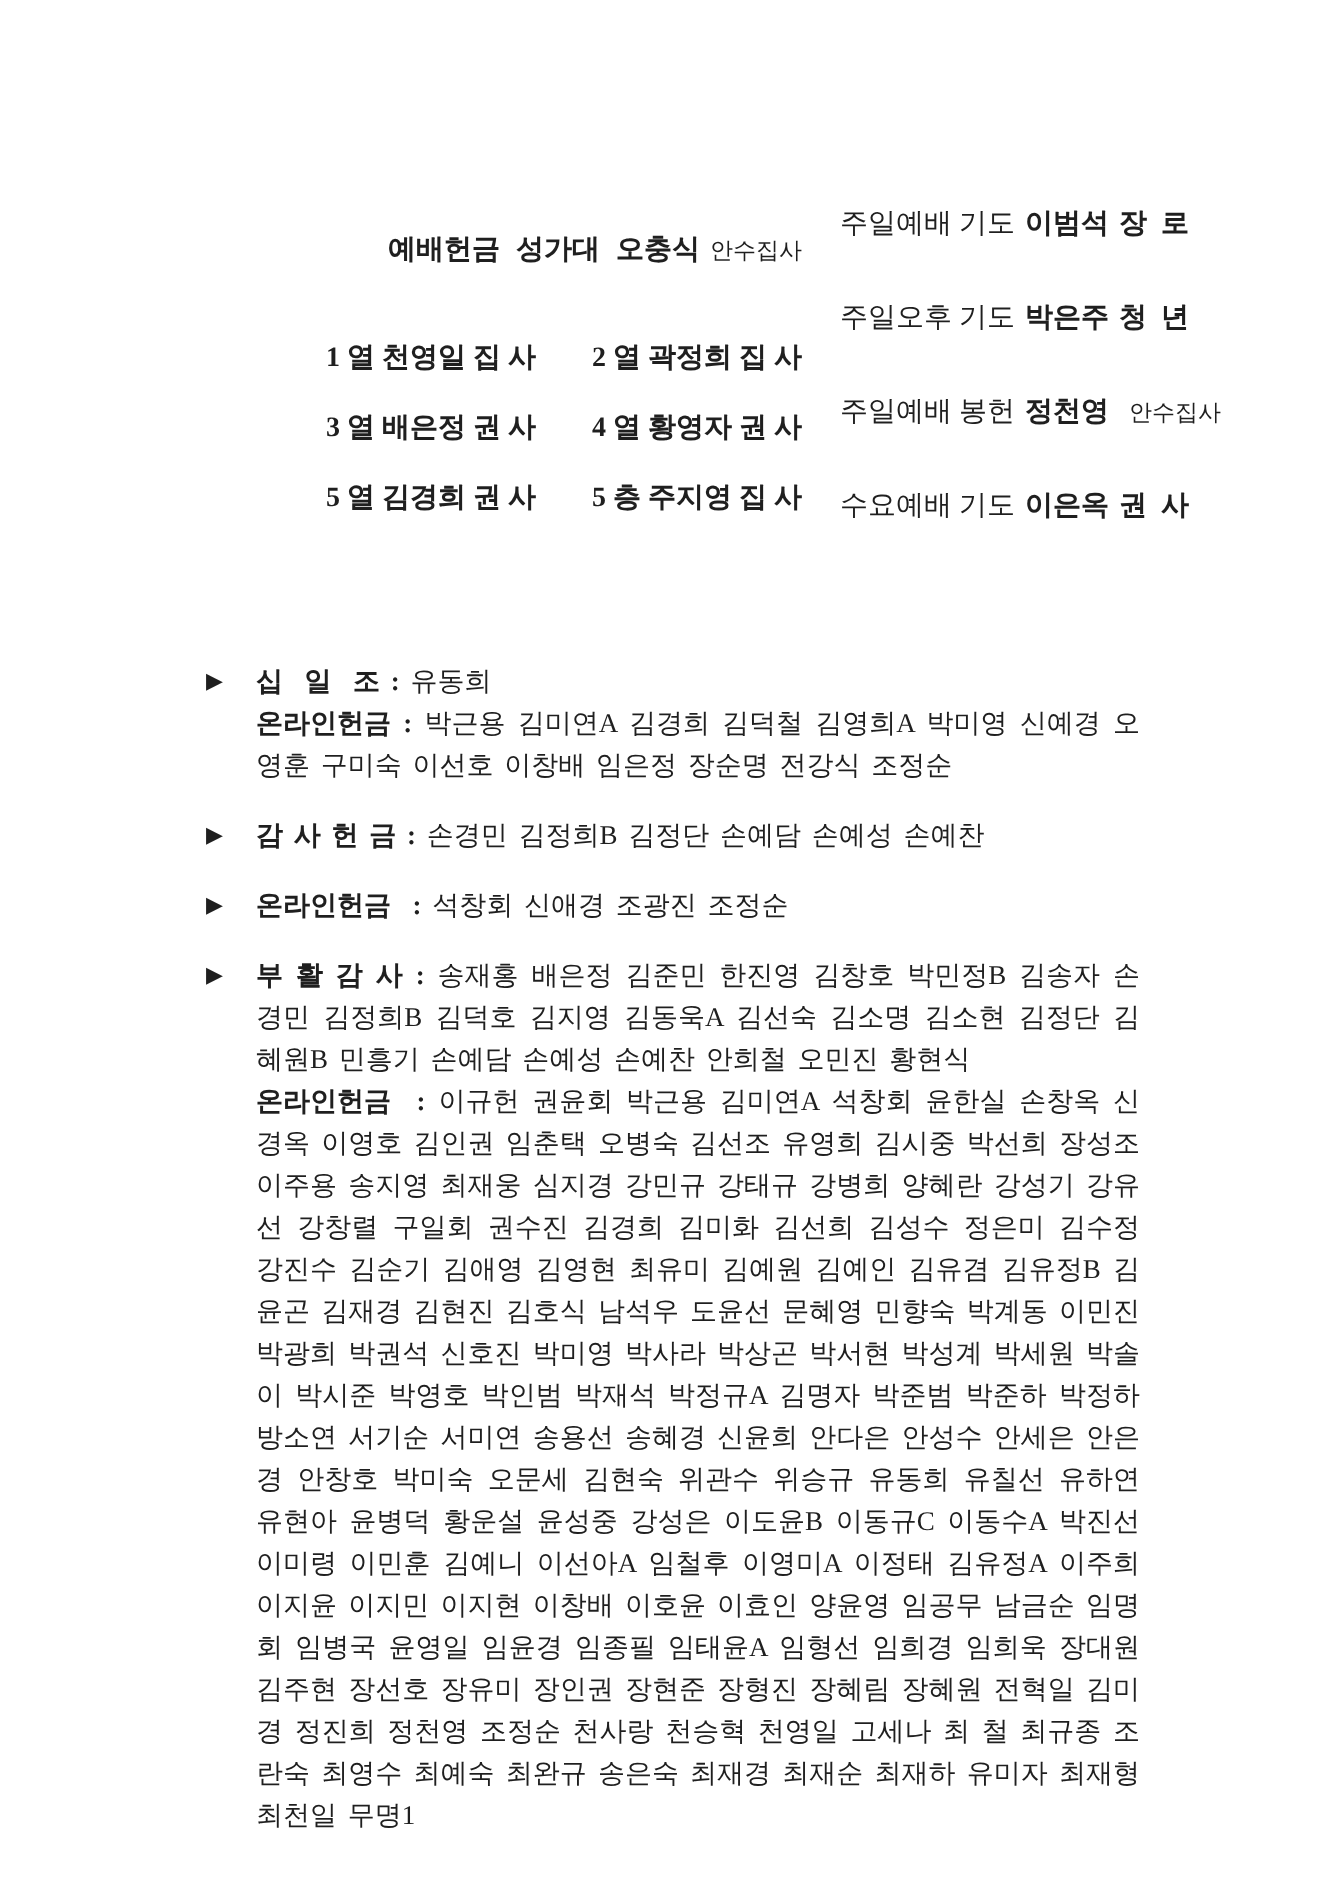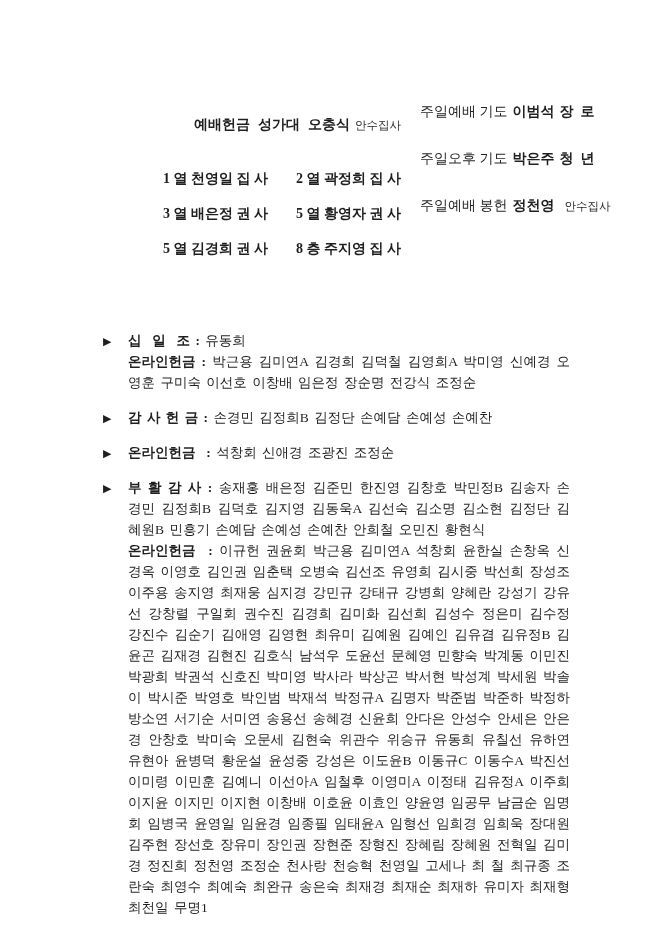--- a/index.html
+++ b/index.html
@@ -48,44 +48,49 @@
     <div class="offering-head">
       <span>예배헌금</span><span class="head-group">성가대</span><span class="head-name">오충식</span><span class="small-title">안수집사</span>
     </div>
     <div class="offering-rows">
       <div class="offering-row">
         <span>1 열 천영일 집 사</span>
         <span>2 열 곽정희 집 사</span>
       </div>
       <div class="offering-row">
         <span>3 열 배은정 권 사</span>
-        <span>5 열 황영자 권 사</span>
+        <span>4 열 황영자 권 사</span>
       </div>
       <div class="offering-row">
         <span>5 열 김경희 권 사</span>
-        <span>8 층 주지영 집 사</span>
+        <span>5 층 주지영 집 사</span>
       </div>
     </div>
   </div>
 
   <div class="duties-block">
     <div class="duty-row">
       <span class="duty-label">주일예배 기도</span>
       <span class="duty-name">이범석</span>
       <span class="duty-title">장  로</span>
     </div>
     <div class="duty-row">
       <span class="duty-label">주일오후 기도</span>
       <span class="duty-name">박은주</span>
       <span class="duty-title">청  년</span>
     </div>
     <div class="duty-row">
       <span class="duty-label">주일예배 봉헌</span>
       <span class="duty-name">정천영</span>
       <span class="duty-title small-title">안수집사</span>
+    </div>
+    <div class="duty-row">
+      <span class="duty-label">수요예배 기도</span>
+      <span class="duty-name">이은옥</span>
+      <span class="duty-title">권  사</span>
     </div>
   </div>
 
   <div class="main">
 
     <div class="section">
       <span class="marker">▶</span>
       <div>
         <span class="sec-title">십  일  조 :</span>
         <span class="sec-names">유동희</span>

